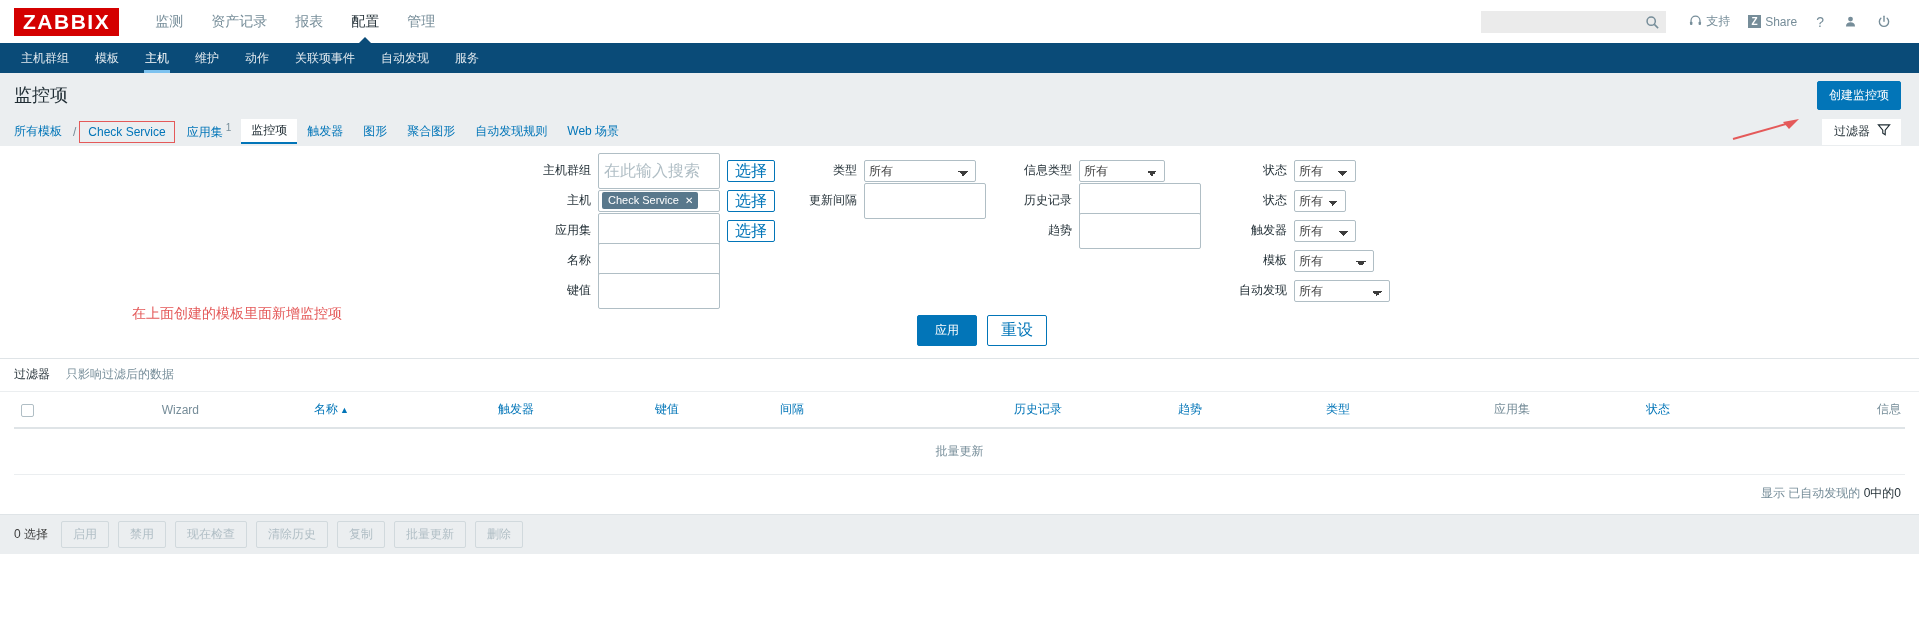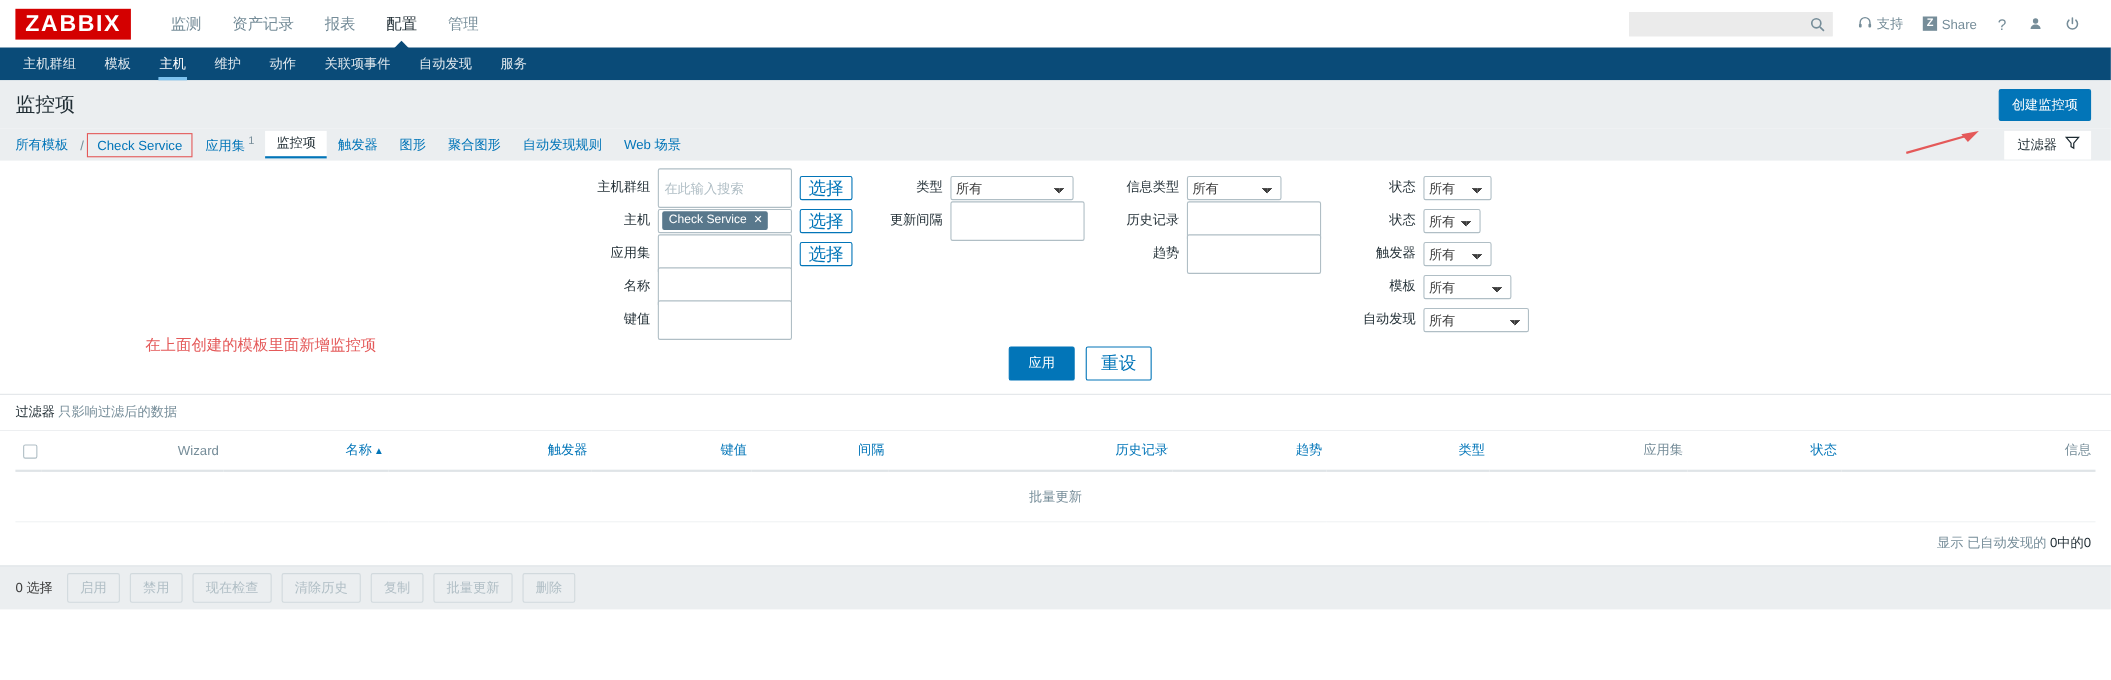--- a/index.html
+++ b/index.html
@@ -233,21 +233,21 @@
   .flabel {
     font-size: 12px;
     color: #1f2c33;
     text-align: right;
     white-space: nowrap;
   }
   .finput {
     height: 36px;
     border: 1px solid #b0bec5;
     background: #ffffff;
-    font-size: 12px;
+    font-size: 16px;
     padding: 0 5px;
     color: #3c3c3c;
     font-family: "Liberation Sans", sans-serif;
     outline: none;
     border-radius: 2px;
   }
   .finput::placeholder { color: #b0bec5; }
   .fselect {
     height: 22px;
     border: 1px solid #b0bec5;
@@ -343,21 +343,21 @@
   }
 
   
   .filter-sub {
     background: #ffffff;
     padding: 7px 14px 8px 14px;
     font-size: 12px;
     border-bottom: 1px solid #ebeef0;
   }
   .filter-sub .strong { color: #1f2c33; }
-  .filter-sub .muted { color: #768d99; margin-left: 3px; }
+  .filter-sub .muted { color: #768d99; margin-left: 16px; }
 
   
   .tbl-wrap { background: #ffffff; padding: 0 14px; }
   table.list { width: 100%; border-collapse: collapse; }
   table.list th {
     text-align: right;
     font-weight: normal;
     font-size: 12px;
     color: #0275b8;
     padding: 9px 4px 9px 0;

